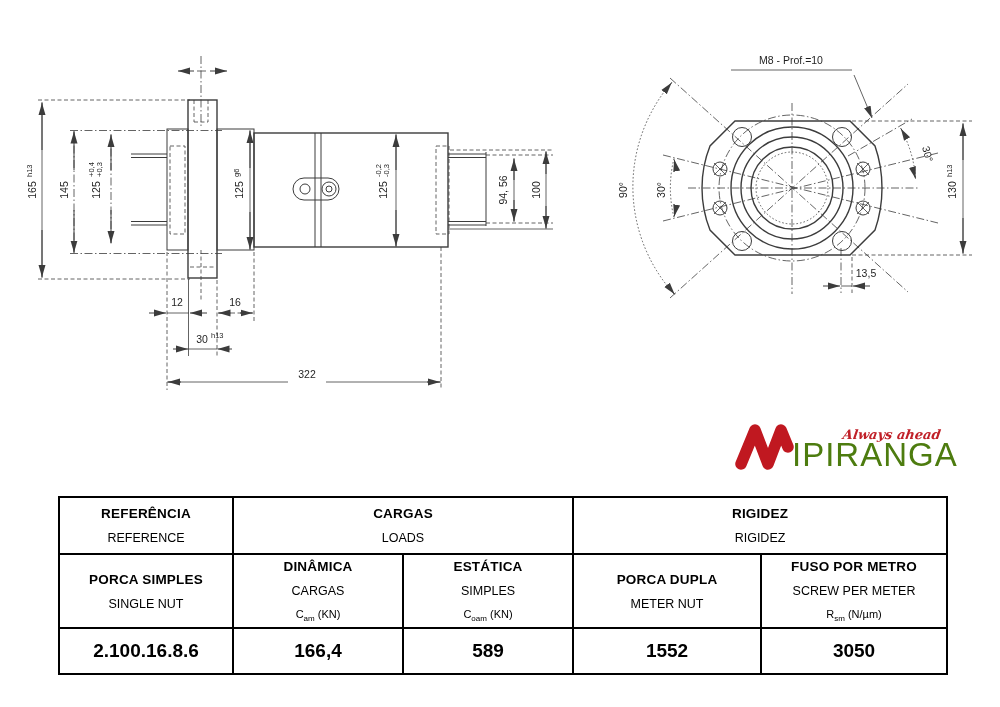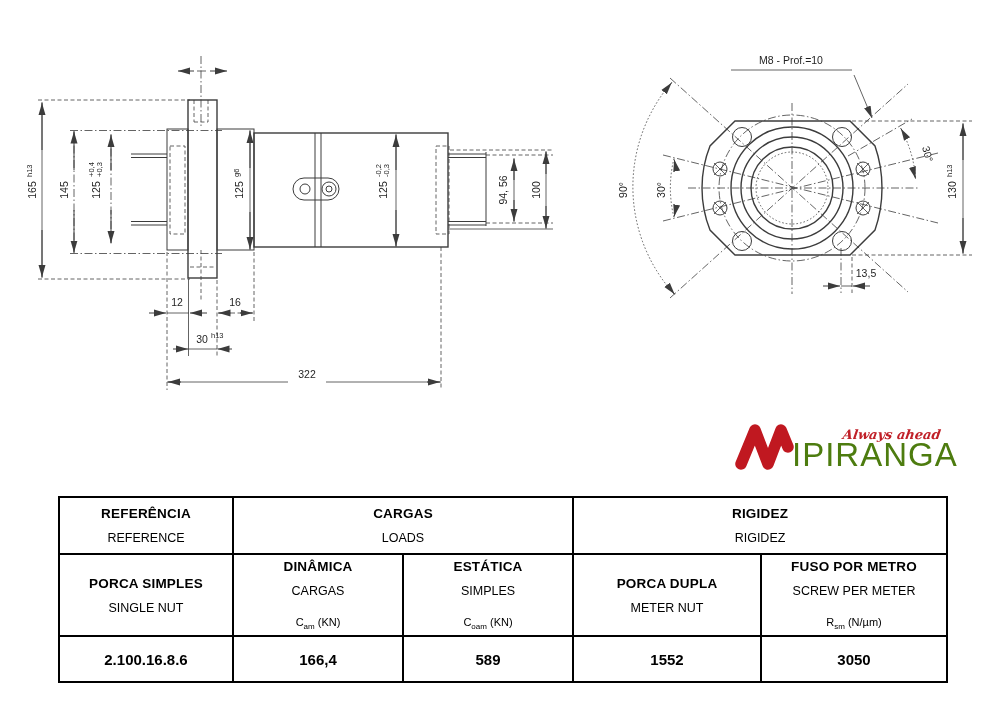--- a/index.html
+++ b/index.html
@@ -19,23 +19,23 @@
   #brand{position:absolute;left:792px;top:436px;font-size:33px;color:#4d7c0f;
          letter-spacing:1px;font-weight:400;text-align:center;}
   #tagline{position:absolute;left:843px;top:427px;font-size:13px;color:#c02028;
            font-family:"DejaVu Serif",serif;font-style:italic;font-weight:bold;transform:skewX(-8deg);}
   
   #spec{position:absolute;left:58px;top:496px;width:888px;border-collapse:collapse;
         table-layout:fixed;text-align:center;color:#000;}
   #spec td{border:2.4px solid #000;padding:4px 2px;}
   .pt{font-weight:bold;font-size:13.5px;letter-spacing:.2px;}
   .en{font-size:12.5px;margin-top:10px;}
-  .sym{font-size:11px;margin-top:18px;text-align:center;}
+  .sym{font-size:11px;margin-top:10px;text-align:center;}
   .sym sub{font-size:8px;}
-  .val{font-weight:bold;font-size:15px;}
+  .val{font-weight:bold;font-size:19px;}
   tr.r1 td{height:47px;}
   tr.r2 td{height:58px;}
   tr.r3 td{height:36px;}
 </style>
 </head>
 <body>
 
 <div id="page">
 
 <svg width="1000" height="492" viewBox="0 0 1000 492">

